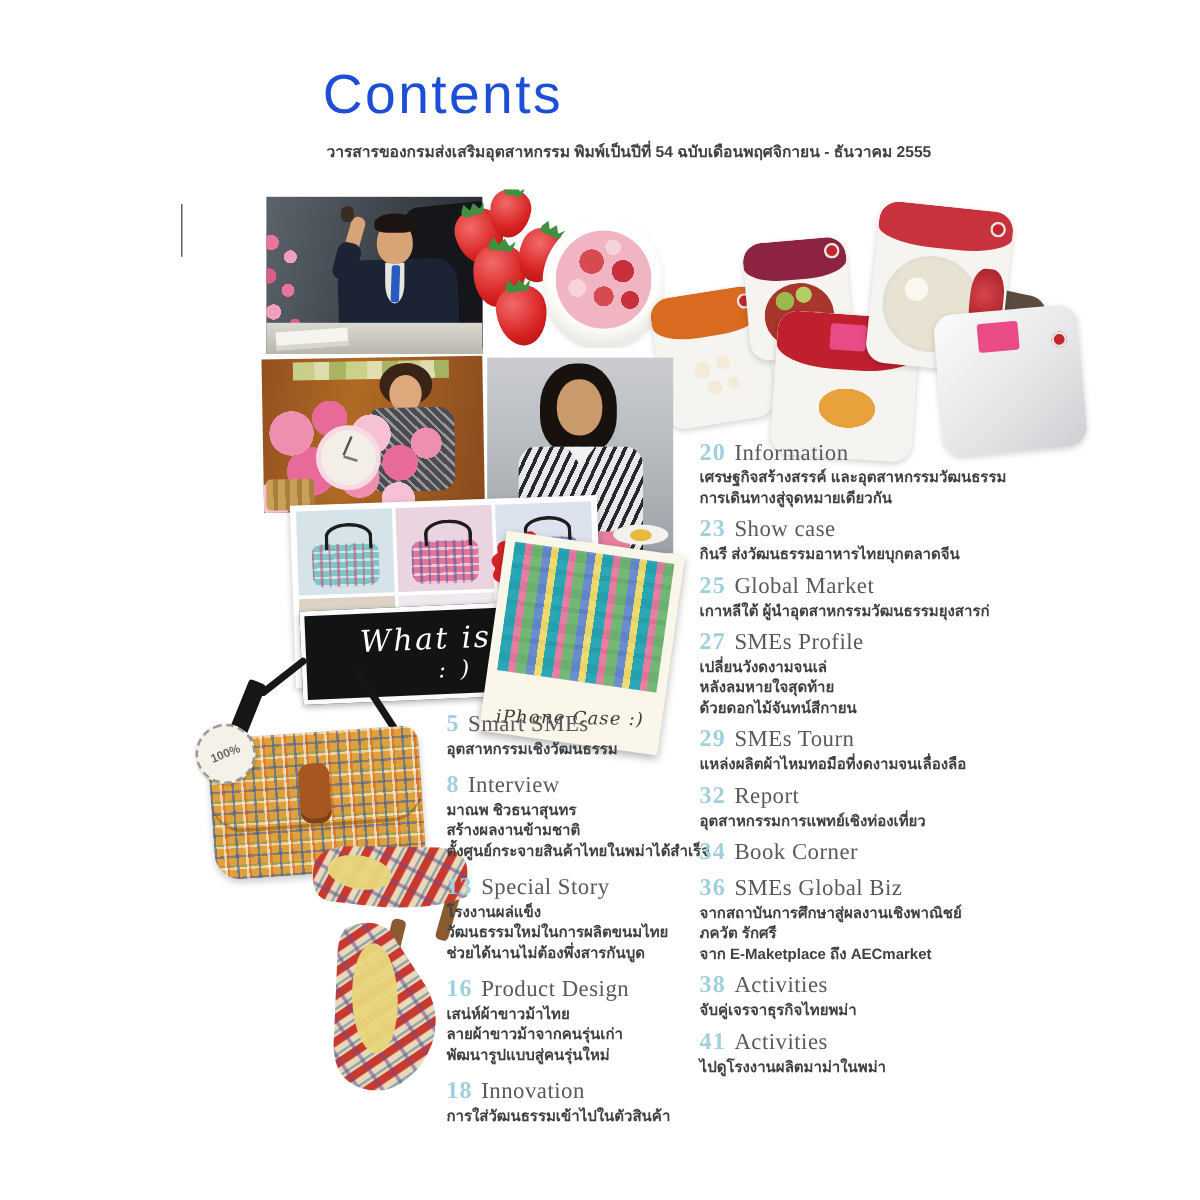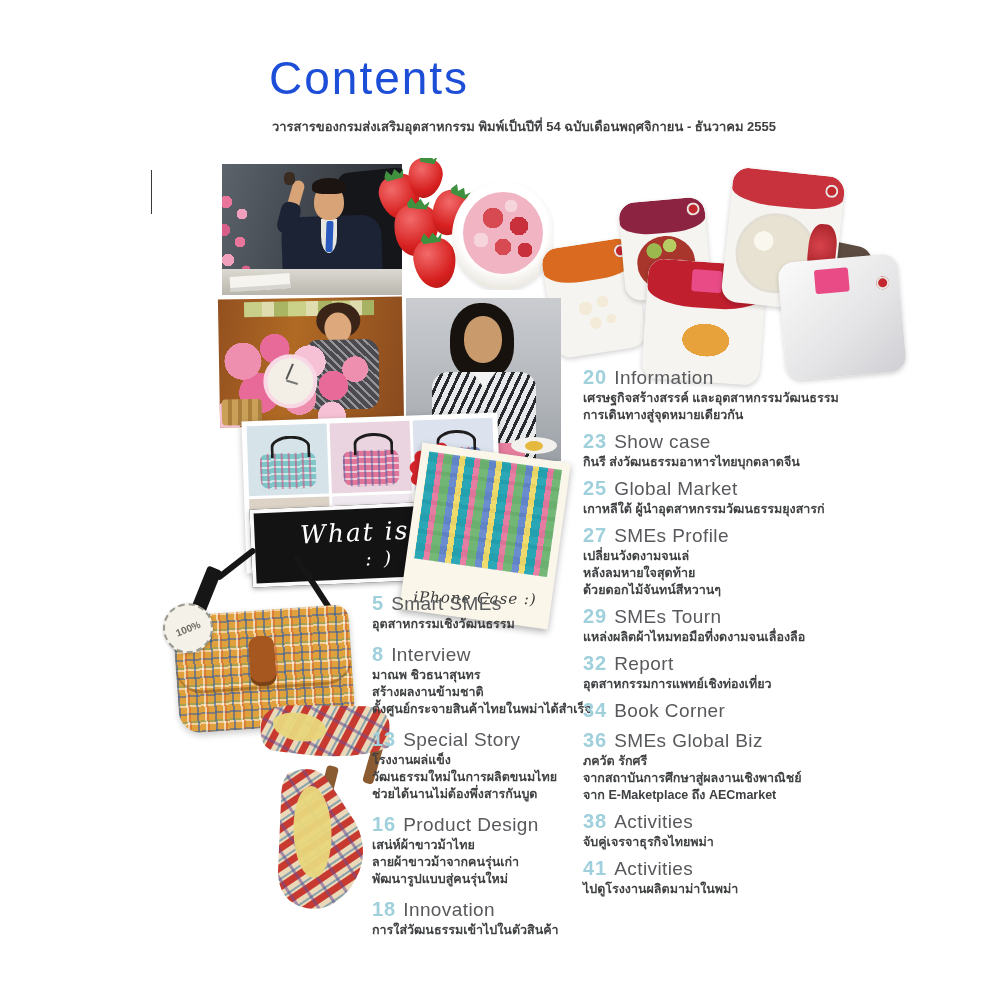--- a/index.html
+++ b/index.html
@@ -12,21 +12,21 @@
     color:#1d4ed8;margin:0;}
   #page-subtitle{left:272px;top:116px;font-size:13px;font-weight:bold;color:#3f4042;
     white-space:nowrap;}
 
   
   .toc-col{position:absolute;}
   #toc-left{left:372px;top:592px;width:235px;}
   #toc-right{left:583px;top:366px;width:320px;}
   .toc-entry{margin-bottom:6px;}
   #toc-left .toc-entry{margin-bottom:10px;}
-  .toc-head{display:flex;align-items:baseline;gap:7px;height:24px;}
+  .toc-head{display:flex;align-items:baseline;gap:7px;height:24px;font-family:Liberation Serif, serif;}
   .toc-num{color:#9fd0dc;font-size:20px;font-weight:bold;letter-spacing:1px;}
   .toc-title{color:#58595c;font-size:19px;letter-spacing:.4px;}
   .toc-desc{font-size:12.5px;font-weight:bold;color:#3f4042;line-height:17px;white-space:nowrap;}
 
   
   .photo{position:absolute;overflow:hidden;}
 
   
   #ph-businessman{left:222px;top:164px;width:180px;height:131px;
     background:linear-gradient(105deg,#5c636b 0%,#3c4148 55%,#23262b 100%);}
@@ -421,21 +421,21 @@
         </div>
         <div class="toc-desc">เกาหลีใต้ ผู้นำอุตสาหกรรมวัฒนธรรมยุงสารก่</div>
       </div>
       <div class="toc-entry">
         <div class="toc-head">
           <span class="toc-num">27</span>
           <span class="toc-title">SMEs Profile</span>
         </div>
         <div class="toc-desc">เปลี่ยนวังดงามจนเล่</div>
         <div class="toc-desc">หลังลมหายใจสุดท้าย</div>
-        <div class="toc-desc">ด้วยดอกไม้จันทน์สีหวานๆ</div>
+        <div class="toc-desc">ด้วยดอกไม้จันทน์สีกายน</div>
       </div>
       <div class="toc-entry">
         <div class="toc-head">
           <span class="toc-num">29</span>
           <span class="toc-title">SMEs Tourn</span>
         </div>
         <div class="toc-desc">แหล่งผลิตผ้าไหมทอมือที่งดงามจนเลื่องลือ</div>
       </div>
       <div class="toc-entry">
         <div class="toc-head">
@@ -448,22 +448,22 @@
         <div class="toc-head">
           <span class="toc-num">34</span>
           <span class="toc-title">Book Corner</span>
         </div>
       </div>
       <div class="toc-entry">
         <div class="toc-head">
           <span class="toc-num">36</span>
           <span class="toc-title">SMEs Global Biz</span>
         </div>
+        <div class="toc-desc">จากสถาบันการศึกษาสู่ผลงานเชิงพาณิชย์</div>
         <div class="toc-desc">ภควัต รักศรี</div>
-        <div class="toc-desc">จากสถาบันการศึกษาสู่ผลงานเชิงพาณิชย์</div>
         <div class="toc-desc">จาก E-Maketplace ถึง AECmarket</div>
       </div>
       <div class="toc-entry">
         <div class="toc-head">
           <span class="toc-num">38</span>
           <span class="toc-title">Activities</span>
         </div>
         <div class="toc-desc">จับคู่เจรจาธุรกิจไทยพม่า</div>
       </div>
       <div class="toc-entry">

